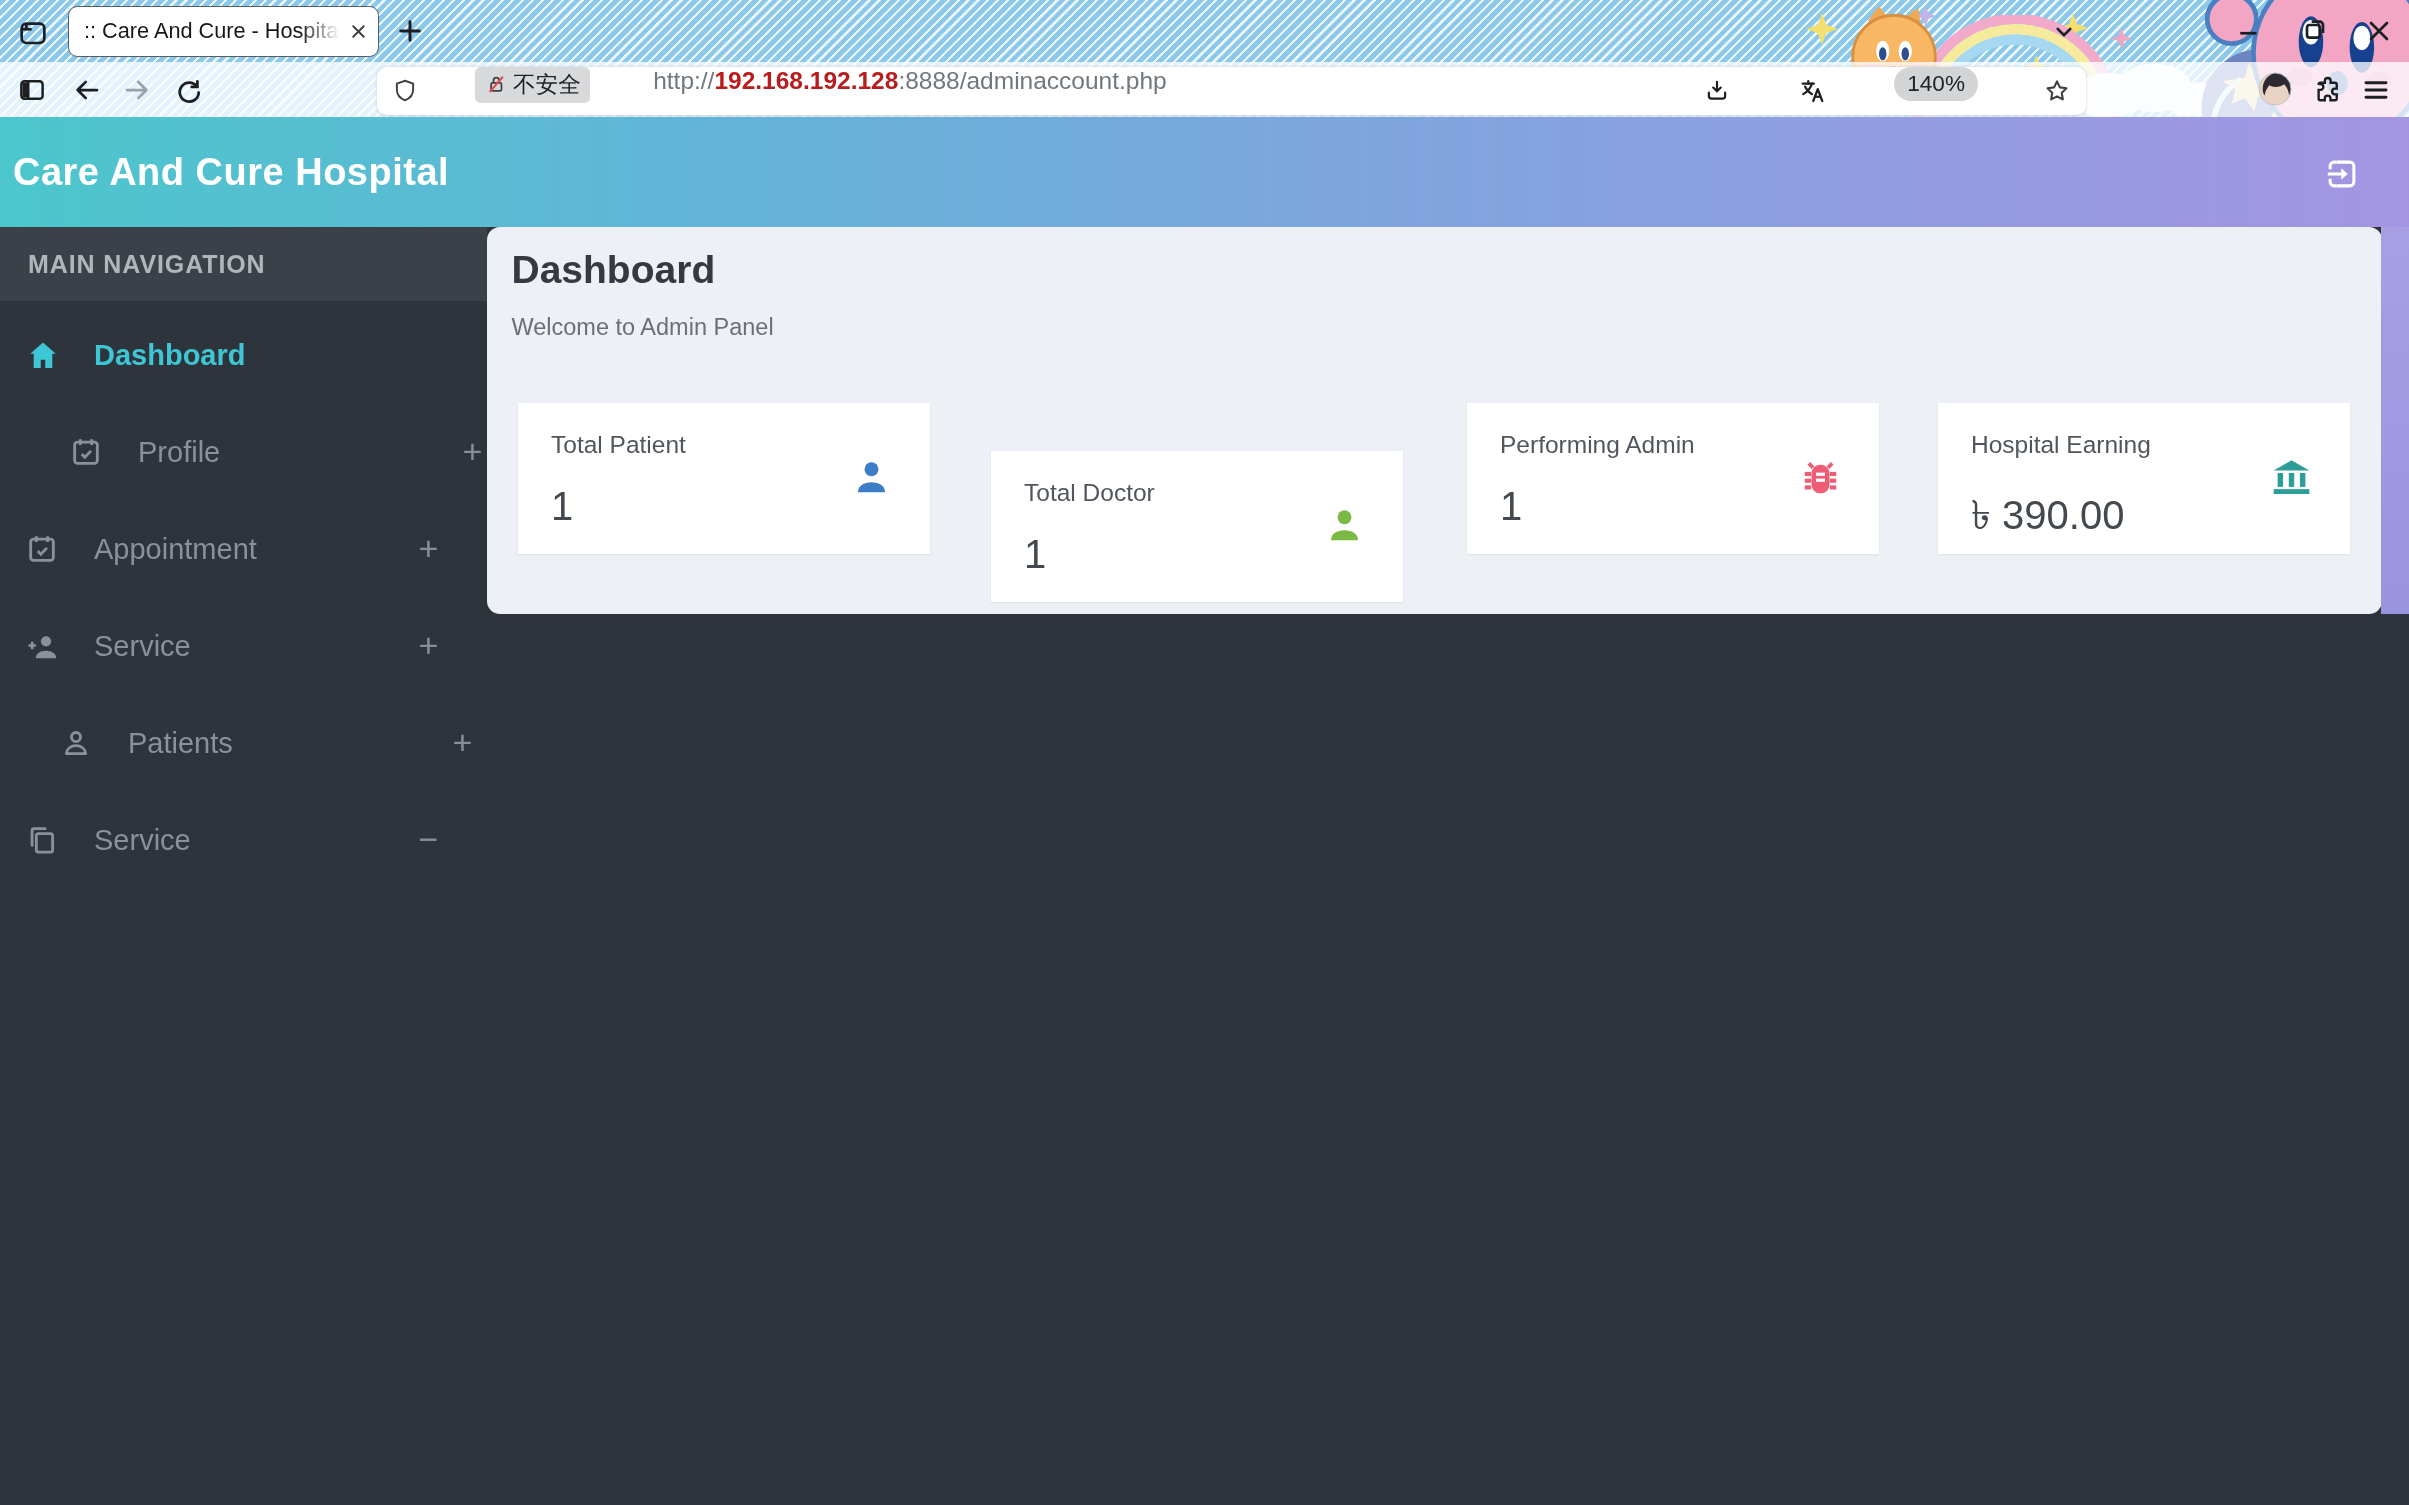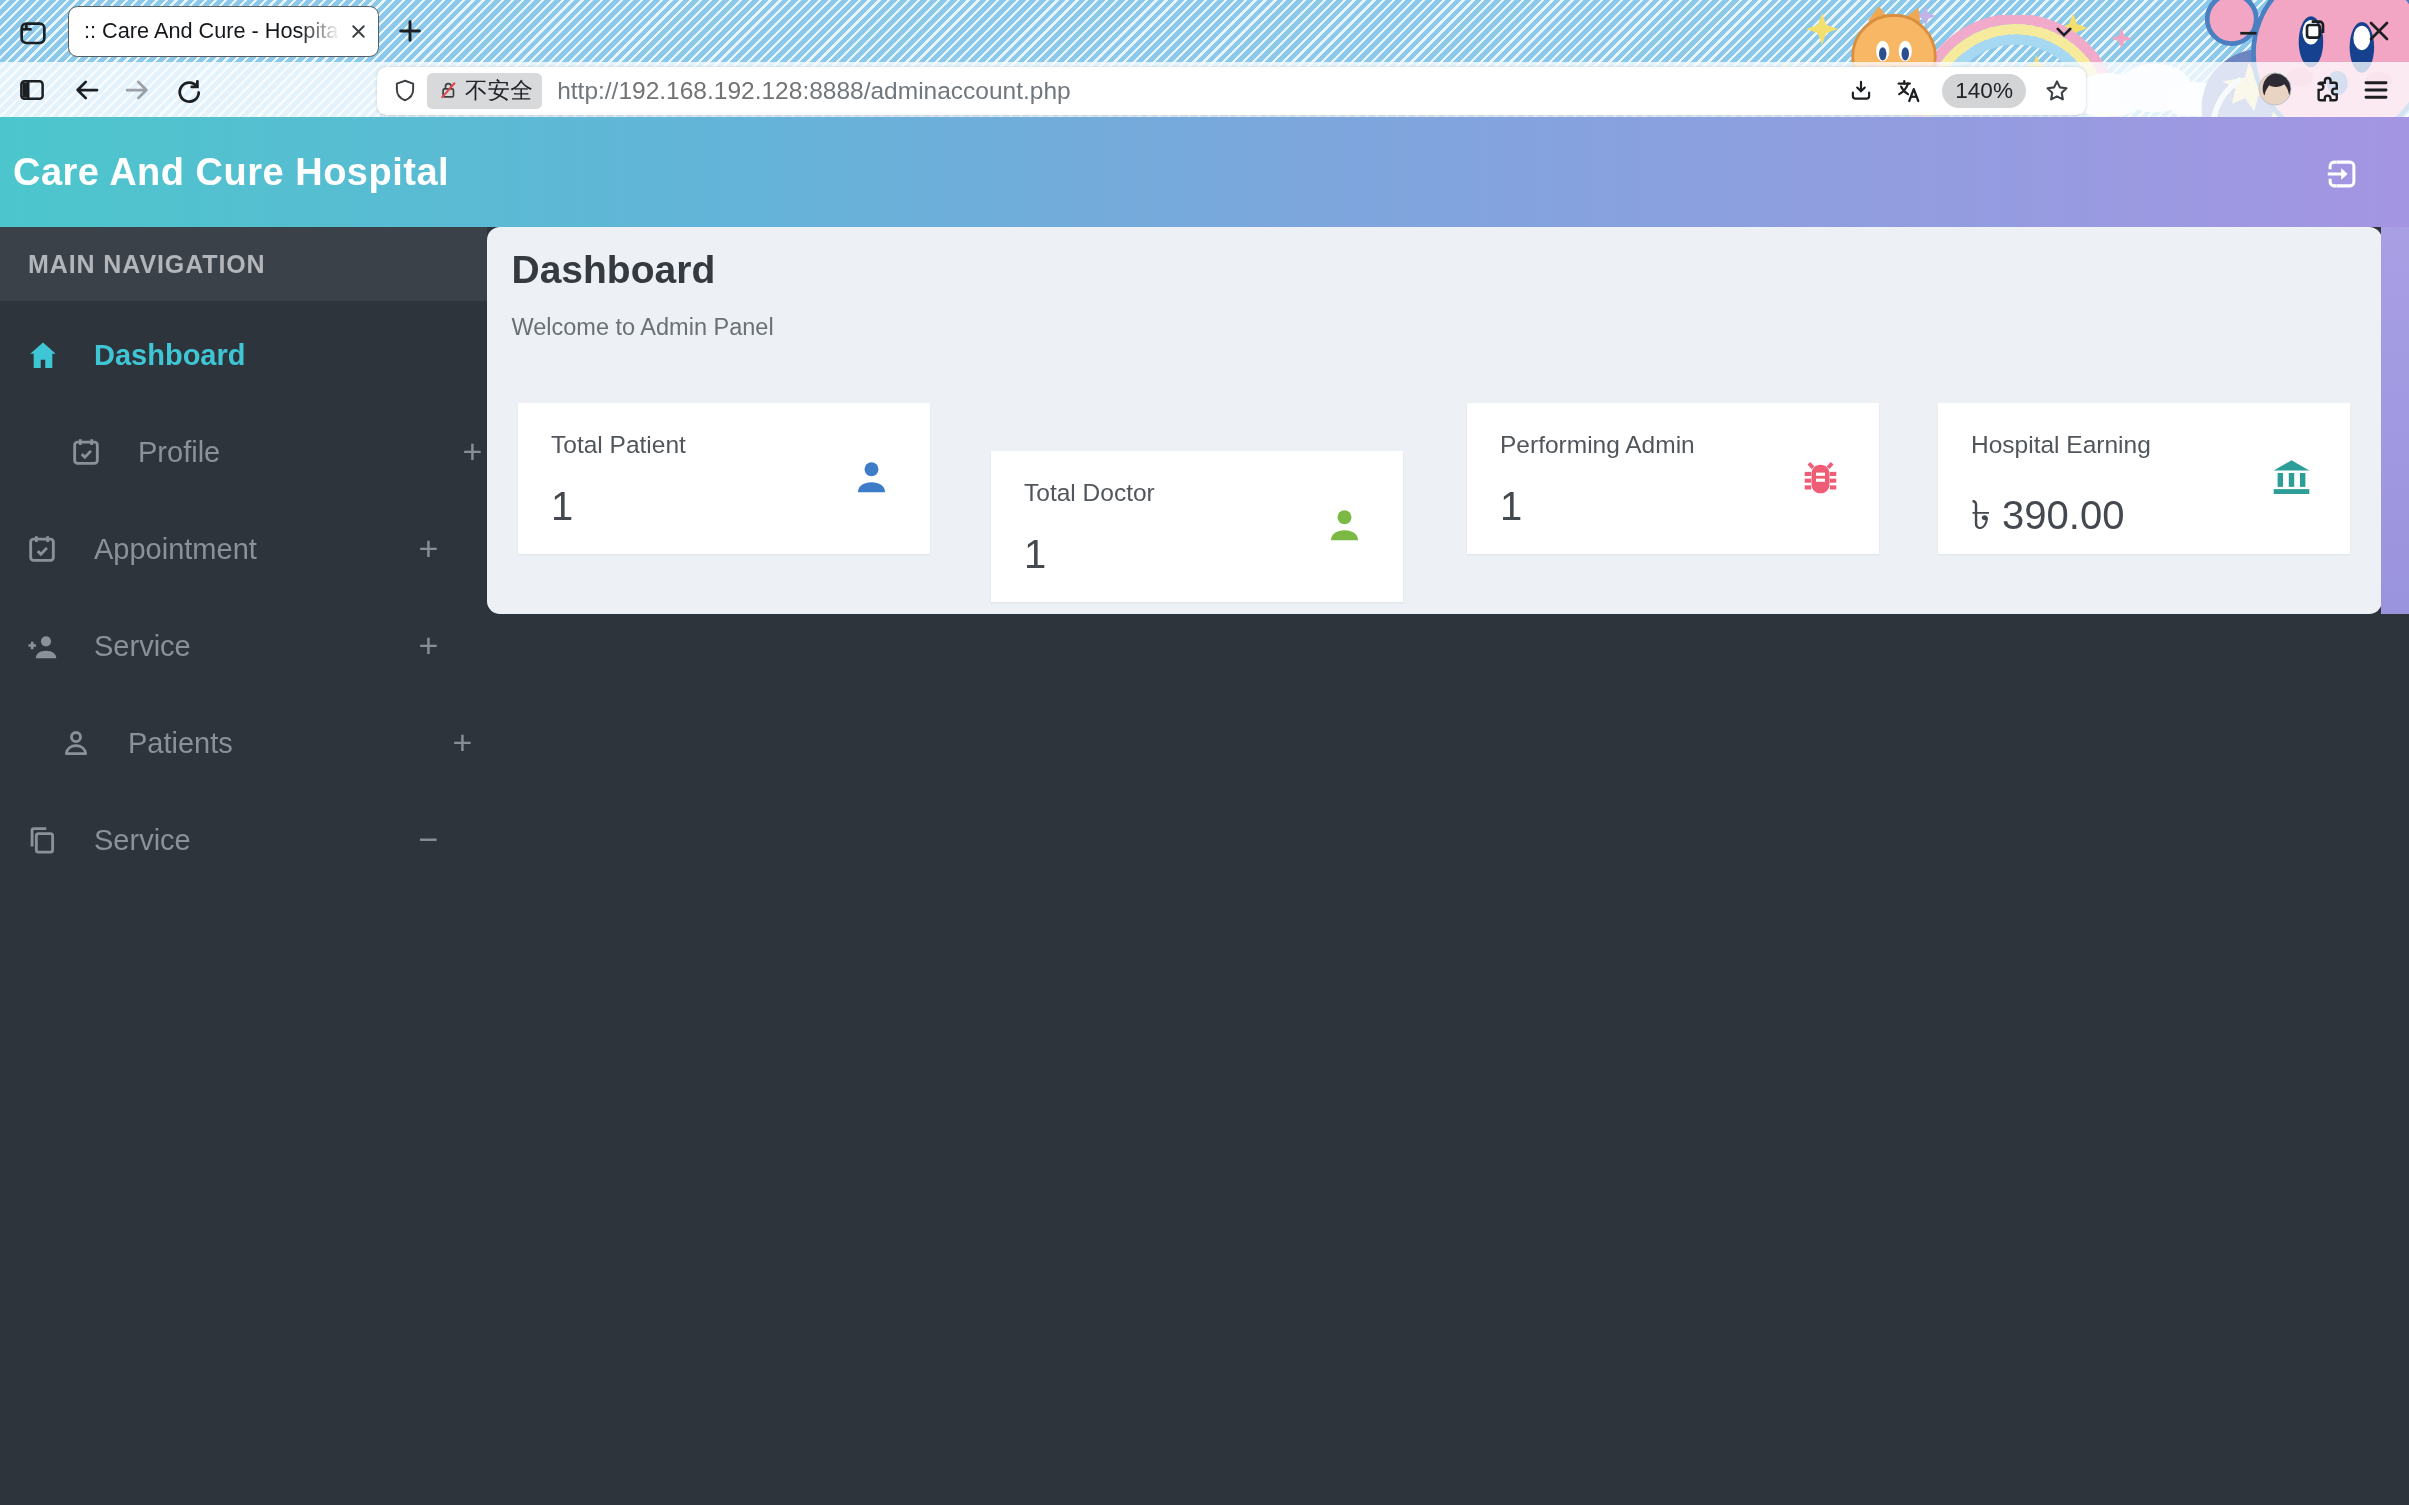--- a/index.html
+++ b/index.html
@@ -21,27 +21,27 @@
   .tab{position:absolute;left:68px;top:5.6px;width:311px;height:51px;background:#fff;
        border:1.9px solid #585d62;border-radius:9.4px;display:flex;align-items:center;
        box-sizing:border-box;padding:0 9.4px 0 15px;}
   .tab-title{font-size:21.7px;color:#15181b;white-space:nowrap;overflow:hidden;flex:1;
        -webkit-mask-image:linear-gradient(90deg,#000 82%,transparent 97%);
        mask-image:linear-gradient(90deg,#000 82%,transparent 97%);}
   .icon-btn{display:flex;align-items:center;justify-content:center;}
 
   .urlbar{position:absolute;left:377px;top:4.7px;width:1709px;height:48px;background:#fff;
           border-radius:9.4px;box-shadow:0 0.9px 2.8px rgba(60,80,100,.25);
-          display:flex;align-items:center;z-index:3;}
+          display:flex;z-index:3;gap:48px;}
   .sec-pill{display:flex;align-items:center;gap:5.6px;background:#d8d9db;border-radius:5.6px;
             height:36px;padding:0 9.4px;margin-left:9.4px;}
   .sec-label{font-size:22.6px;color:#202328;}
   .url-text{margin-left:15px;font-size:24.5px;white-space:nowrap;}
   .url-scheme,.url-rest{color:#70777d;}
-  .url-host{color:#737373;font-weight:400;}
+  .url-host{color:#b91c1c;font-weight:700;}
   .zoom-pill{background:#d2d4d6;border-radius:18px;height:34px;display:flex;align-items:center;
              padding:0 13px;font-size:22.6px;color:#202328;margin:0 17px 0 19px;}
 
   
   .app{position:absolute;left:0;top:117px;width:2410px;height:1034px;background:#2e343c;}
   .app-header{position:absolute;left:0;top:0;width:2410px;height:110px;
       background:linear-gradient(90deg,#4cc6cc 0%,#63b4d8 30%,#7da6dd 55%,#a495e2 100%);
       display:flex;align-items:center;}
   .brand{color:#ffffff;font-size:38px;font-weight:600;padding-left:13px;letter-spacing:0.5px;}
   .logout-btn{position:absolute;right:49px;top:38px;width:38px;height:38px;cursor:pointer;}

